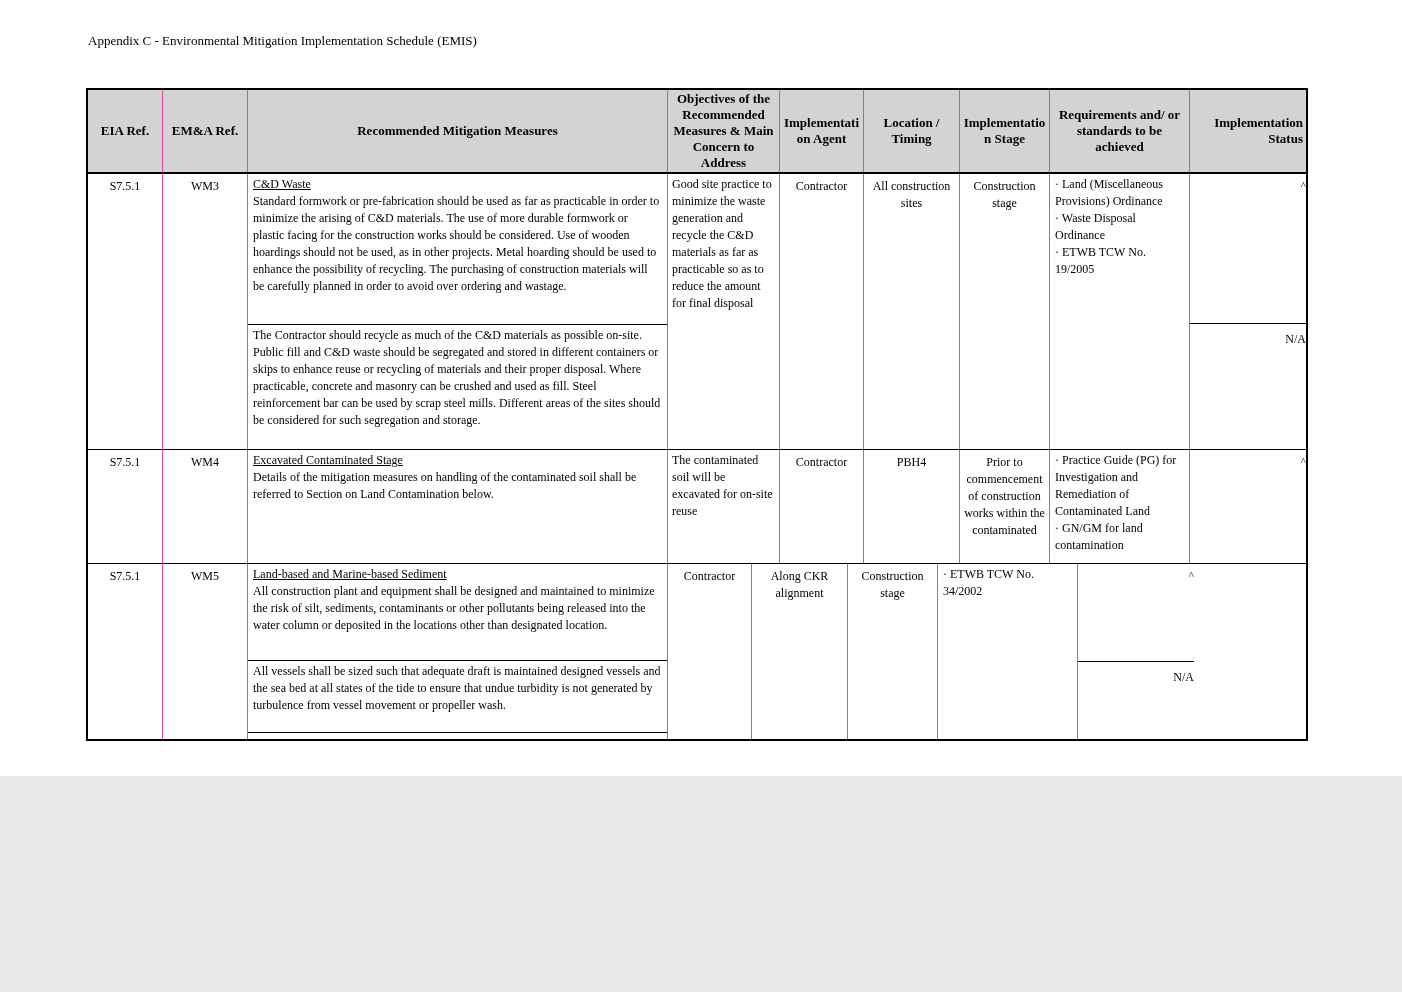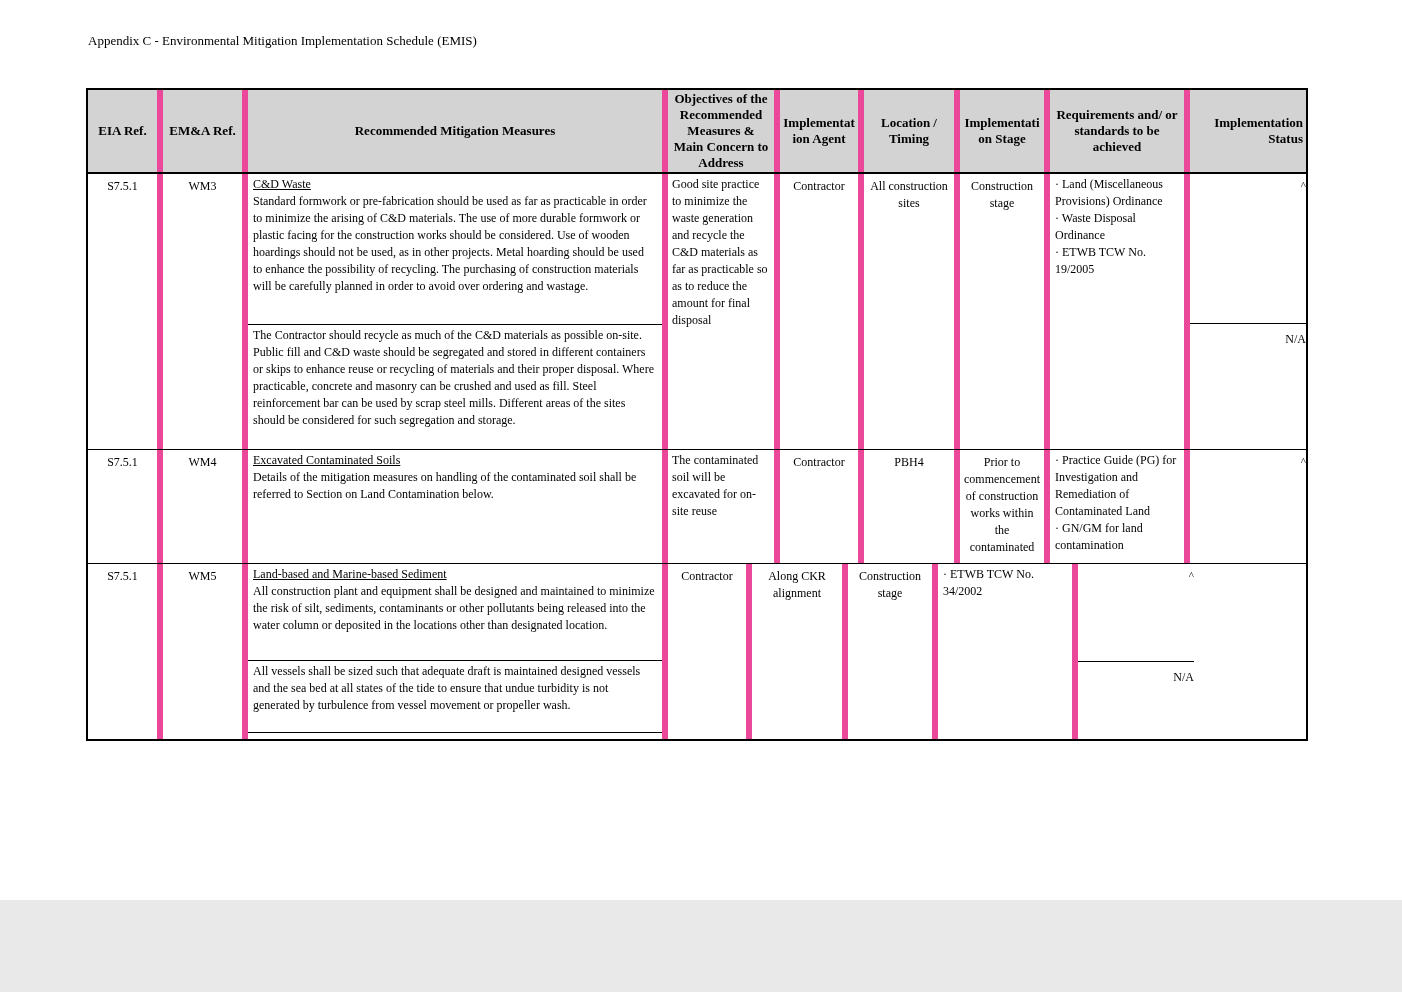--- a/index.html
+++ b/index.html
@@ -1,25 +1,25 @@
 <!DOCTYPE html>
 <html><head>
 <meta charset="utf-8">
 <style>
   * { margin:0; padding:0; box-sizing:border-box; }
   html,body { background:#e9e9e9; }
   body { width:1402px; height:992px; font-family:"Liberation Serif", serif; color:#000; }
-  .sheet { position:relative; width:1402px; height:900px; background:#ffffff; overflow:hidden; }
+  .sheet { position:relative; width:1402px; height:776px; background:#ffffff; overflow:hidden; }
 
   .appendix-title { position:absolute; left:88px; top:33px; font-size:13px; }
 
   .emis-table { position:absolute; left:86px; top:88px; width:1222px; border:2px solid #000; background:#fff; }
   .trow { display:flex; border-bottom:1px solid #000; }
   .trow:last-child { border-bottom:none; }
-  .cell { flex:0 0 auto; border-right:6px solid #ec4899; overflow:hidden; font-size:12px; line-height:17px; }
+  .cell { flex:0 0 auto; border-right:1px solid #ec4899; overflow:hidden; font-size:12px; line-height:17px; }
   .cell:last-child { border-right:none;text-align:right; }
 
   .c1 { width:75px; }  .c2 { width:85px; }  .c3 { width:420px; }
   .c4 { width:112px; } .c5 { width:84px; }  .c6 { width:96px; }
   .c7 { width:90px; }  .c8 { width:140px; } .c9 { width:116px; }
 
   .header-row { height:84px; border-bottom:2px solid #000; }
   .th { background:#d3d3d3; font-weight:bold; font-size:13px; line-height:16px;
         display:flex; align-items:center; justify-content:center; text-align:center;
         padding:1px 3px; overflow-wrap:break-word; word-break:break-word; }
@@ -102,21 +102,21 @@
         <div class="status-a" style="height:149px;">^</div>
         <div class="status-b">N/A</div>
       </div>
     </div>
 
     <div class="trow row-wm4">
       <div class="cell c1 ref-cell">S7.5.1</div>
       <div class="cell c2 ref-cell">WM4</div>
       <div class="cell c3 measures-cell">
         <div class="m-para">
-          <div class="m-title">Excavated Contaminated Soils</div>
+          <div class="m-title">Excavated Contaminated Stage</div>
           <div>Details of the mitigation measures on handling of the contaminated soil shall be referred to Section on Land Contamination below.</div>
         </div>
       </div>
       <div class="cell c4 obj-cell">The contaminated soil will be excavated for on-site reuse</div>
       <div class="cell c5 center-cell">Contractor</div>
       <div class="cell c6 center-cell">PBH4</div>
       <div class="cell c7 center-cell" style="height:113px;">Prior to commencement of construction works within the contaminated</div>
       <div class="cell c8 req-cell">· Practice Guide (PG) for Investigation and Remediation of Contaminated Land
 · GN/GM for land contamination</div>
       <div class="cell c9 status-cell">

